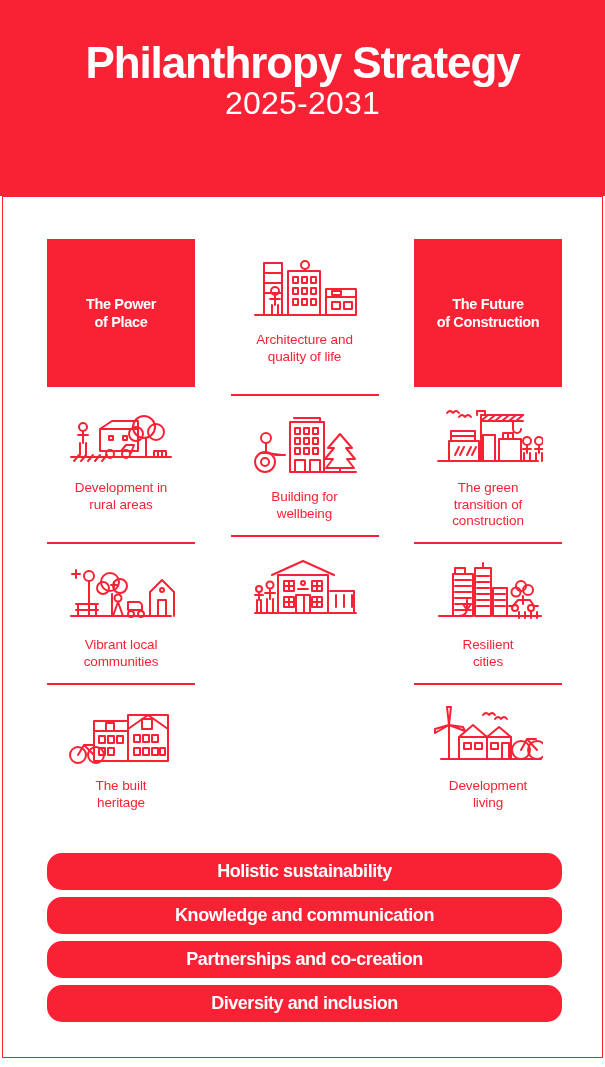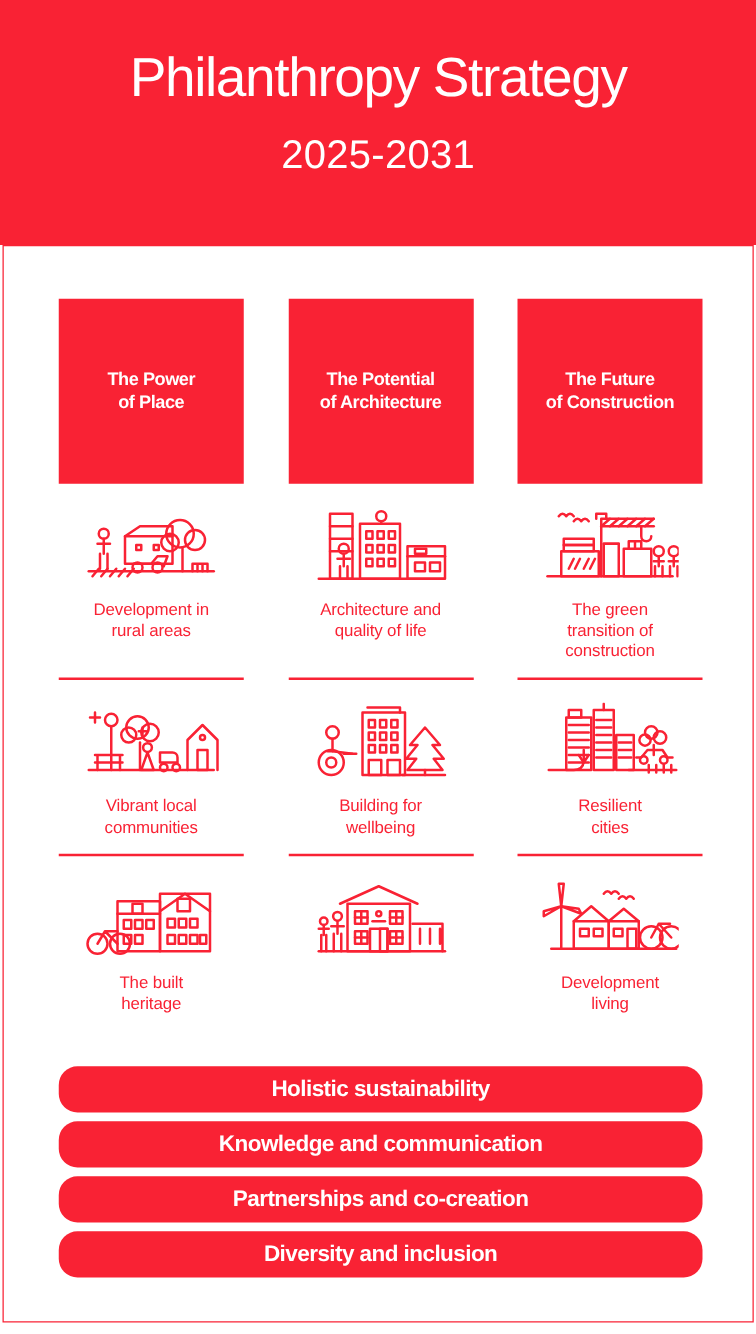--- a/index.html
+++ b/index.html
@@ -31,33 +31,32 @@
     display: flex;
     flex-direction: column;
     align-items: center;
     justify-content: flex-start;
     box-sizing: border-box;
     padding-top: 40px;
   }
   .header-title {
     color: #ffffff;
     font-size: 44px;
-    font-weight: normal;
+    font-weight: bold;
     letter-spacing: -1.1px;
     line-height: 1.05;
     text-align: center;
     white-space: nowrap;
   }
   .header-subtitle {
     color: #ffffff;
     font-size: 32px;
     font-weight: 300;
     letter-spacing: 0.2px;
     line-height: 1.1;
-    margin-top: 20px;
     text-align: center;
   }
 
   
   .card {
     position: absolute;
     left: 2px;
     top: 196px;
     width: 601px;
     height: 862px;
@@ -263,24 +262,20 @@
               <circle cx="30" cy="52" r="8"></circle>
               <path d="M12 52 l6 -10 h8 M18 42 l10 10 M22 42 h6"></path>
             </svg>
           </div>
           <div class="cell-label">The built
 heritage</div>
         </div>
       </div>
 
       <div class="col">
-        <div class="pillar-head">
-          <div class="pillar-head-text">The Potential
-of Architecture</div>
-        </div>
 
         <div class="cell cell-r1">
           <div class="cell-icon">
             <svg width="110" height="66" viewBox="0 0 110 66" fill="none" stroke="#f92234" stroke-width="2" stroke-linecap="round" stroke-linejoin="round">
               <line x1="5" y1="58" x2="105" y2="58"></line>
               <rect x="14" y="6" width="18" height="52"></rect>
               <path d="M14 16 h18 M14 26 h18 M14 36 h18"></path>
               <rect x="38" y="14" width="32" height="44"></rect>
               <rect x="43" y="20" width="5" height="6"></rect>
                 <rect x="52" y="20" width="5" height="6"></rect>

